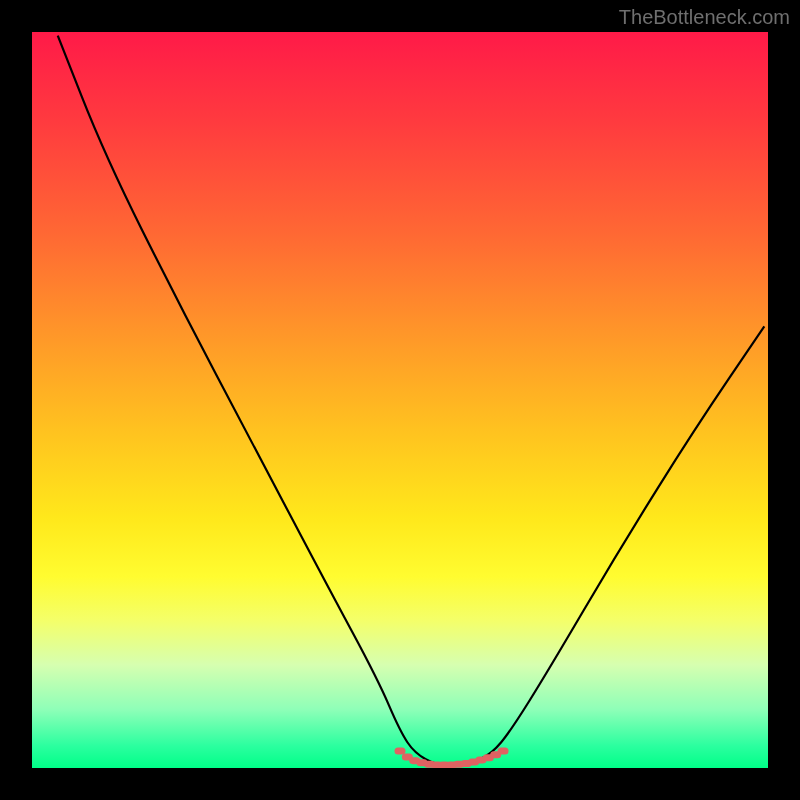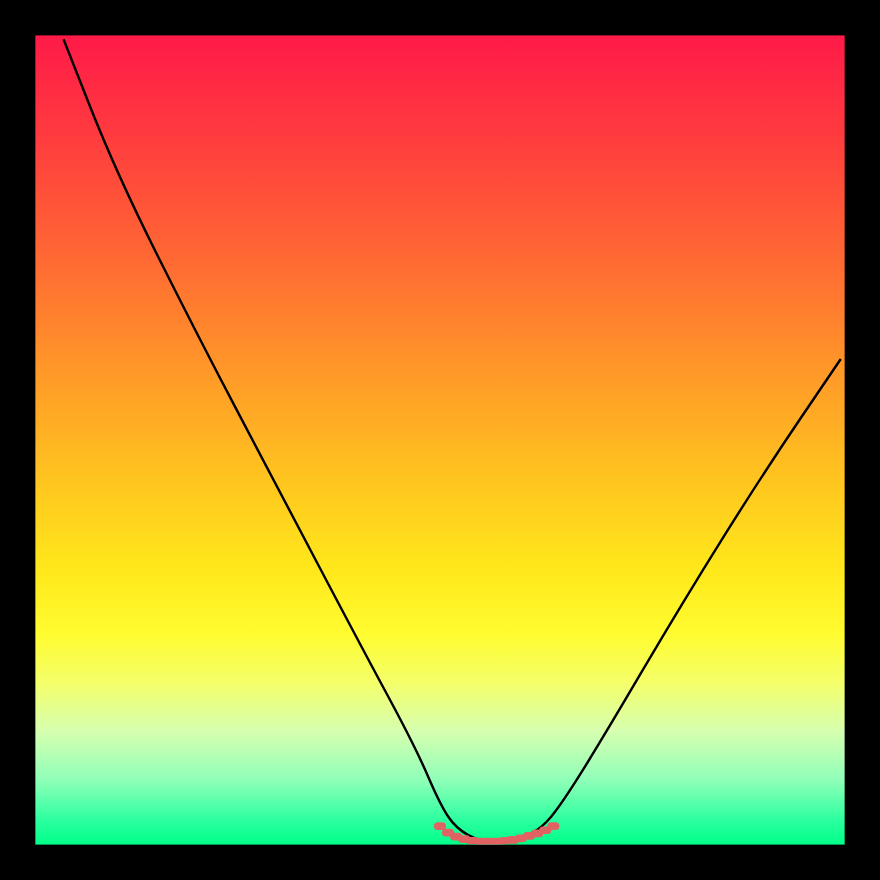--- a/index.html
+++ b/index.html
@@ -86,13 +86,14 @@
           <line x1="432.23999999999995" y1="731.584" x2="436.23999999999995" y2="731.584"></line>
           <line x1="439.59999999999997" y1="730.112" x2="443.59999999999997" y2="730.112"></line>
           <line x1="446.96" y1="727.904" x2="450.96" y2="727.904"></line>
           <line x1="454.32" y1="725.696" x2="458.32" y2="725.696"></line>
           <line x1="461.68" y1="722.752" x2="465.68" y2="722.752"></line>
           <line x1="469.04" y1="719.072" x2="473.04" y2="719.072"></line>
         </g>
     </svg>
   </div>
 
+  <div class="watermark">TheBottleneck.com</div>
 </div>
 
 </body></html>

